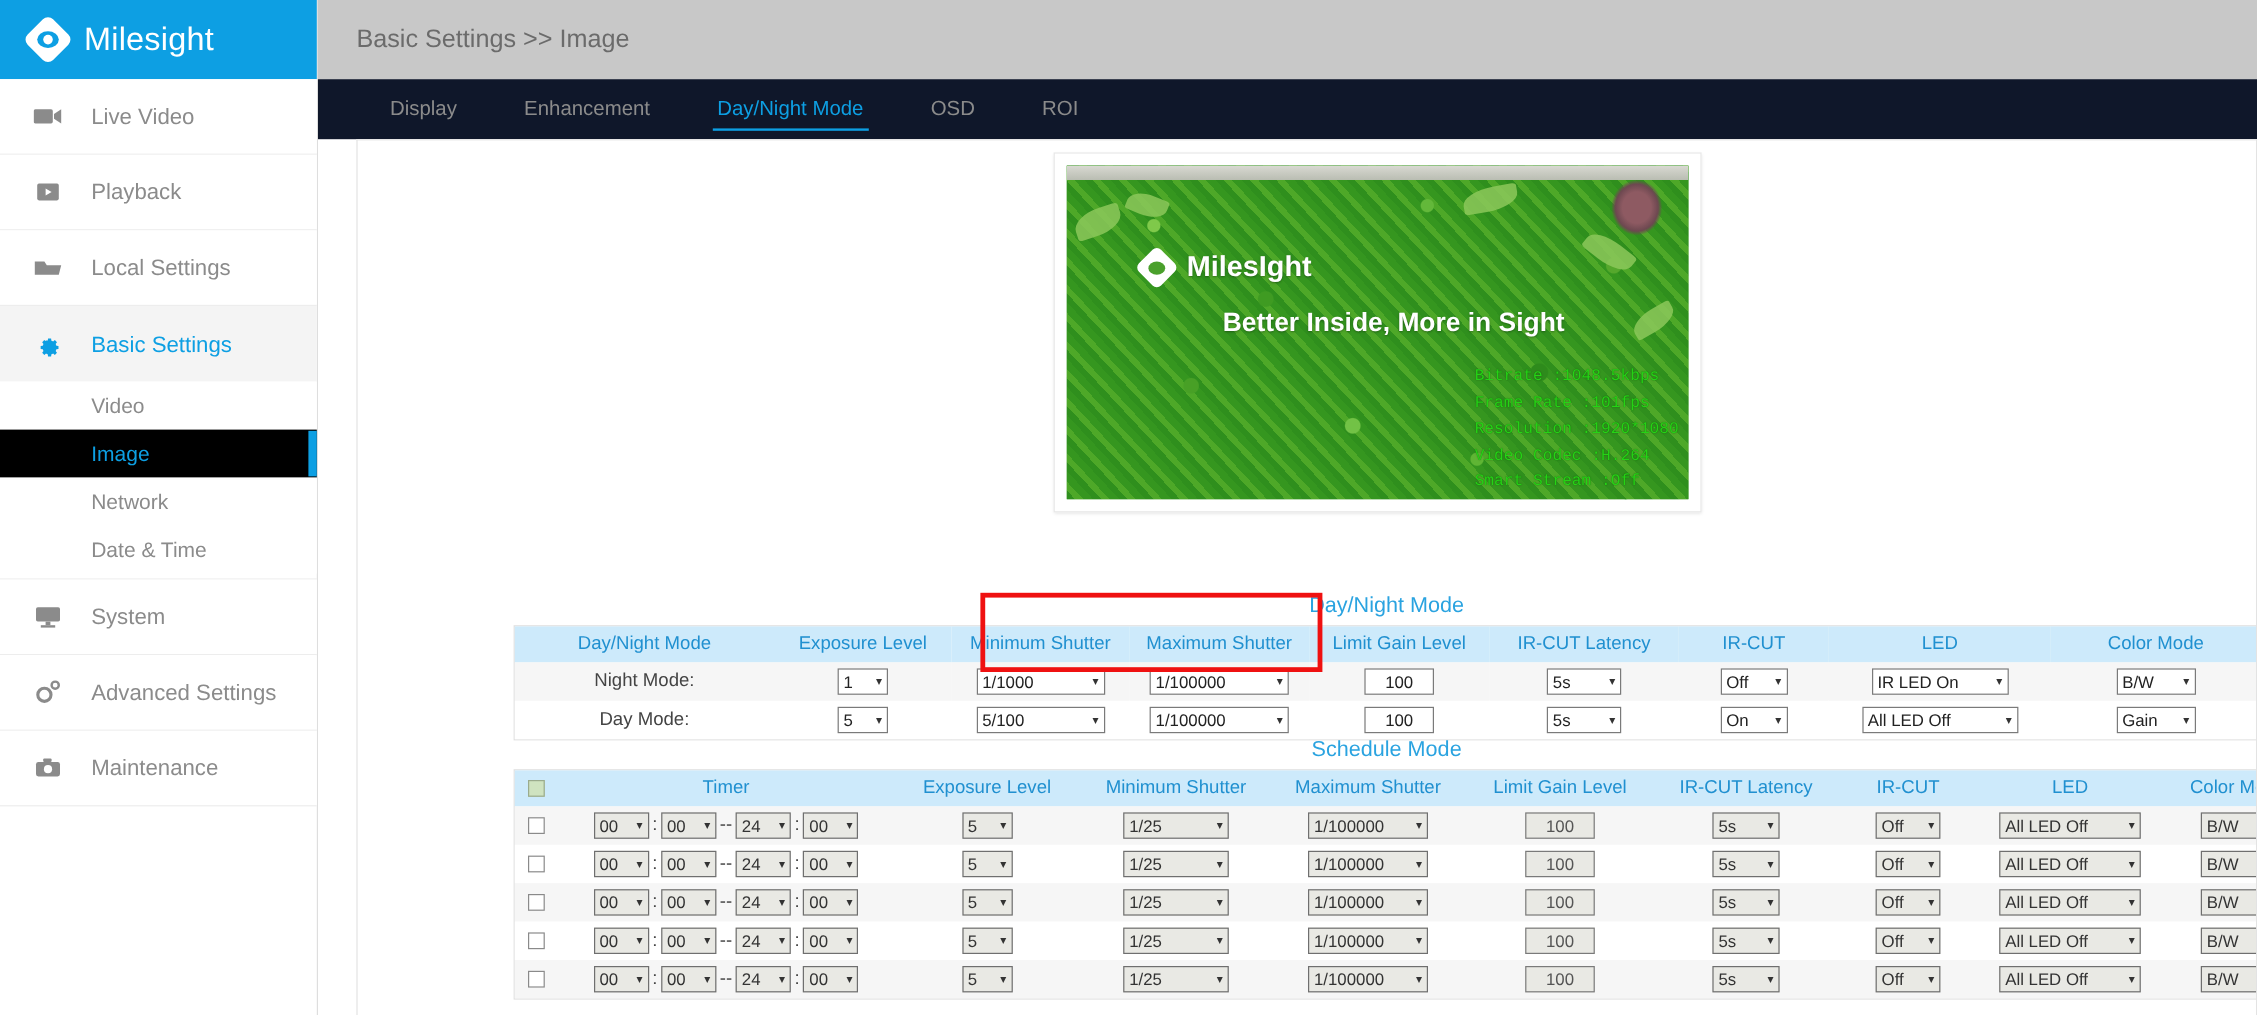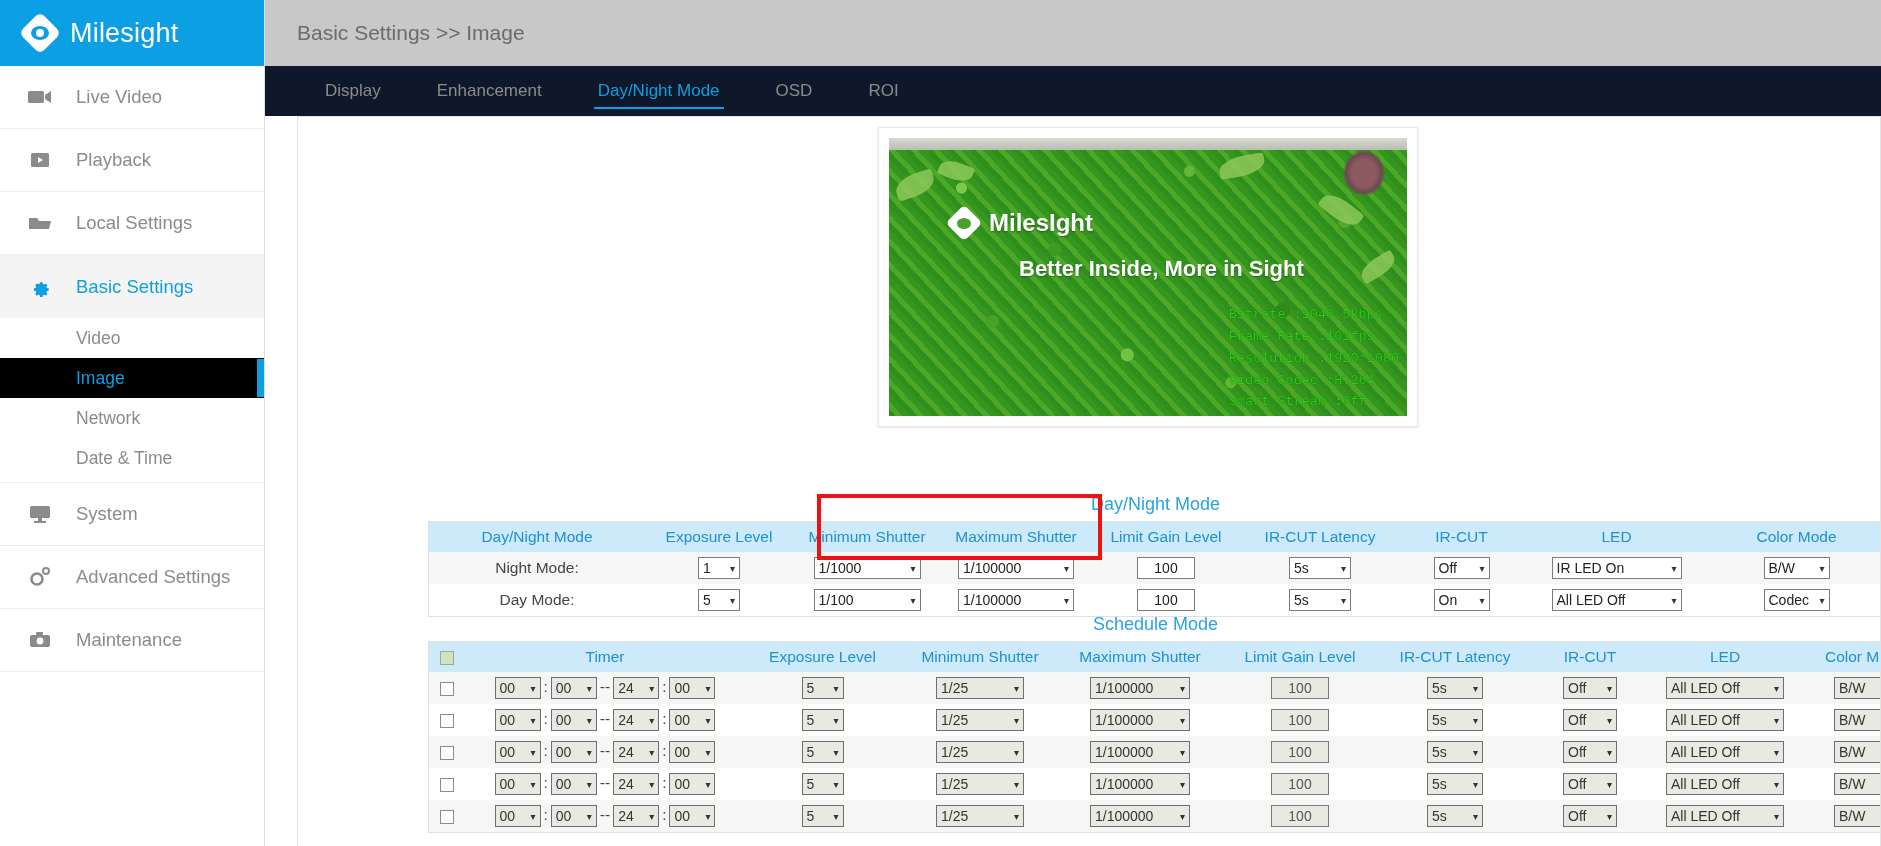--- a/index.html
+++ b/index.html
@@ -396,58 +396,58 @@
                     </span></td>
               <td><span class="num">100</span></td>
               <td><span class="sel sel-w-62">
                       <span>5s</span>
                       <span class="cv">▾</span>
                     </span></td>
               <td><span class="sel sel-w-58">
                       <span>Off</span>
                       <span class="cv">▾</span>
                     </span></td>
-              <td><span class="sel" style="width:130px">
+              <td><span class="sel" style="width:114px">
                       <span>IR LED On</span>
                       <span class="cv">▾</span>
                     </span></td>
               <td><span class="sel sel-w-66">
                       <span>B/W</span>
                       <span class="cv">▾</span>
                     </span></td>
             </tr>
             <tr>
               <td class="rowlabel">Day Mode:</td>
               <td><span class="sel sel-w-36">
                       <span>5</span>
                       <span class="cv">▾</span>
                     </span></td>
               <td><span class="sel sel-w-86">
-                      <span>1/100</span>
+                      <span>5/100</span>
                       <span class="cv">▾</span>
                     </span></td>
               <td><span class="sel sel-w-110">
                       <span>1/100000</span>
                       <span class="cv">▾</span>
                     </span></td>
               <td><span class="num">100</span></td>
               <td><span class="sel sel-w-62">
                       <span>5s</span>
                       <span class="cv">▾</span>
                     </span></td>
               <td><span class="sel sel-w-58">
                       <span>On</span>
                       <span class="cv">▾</span>
                     </span></td>
               <td><span class="sel" style="width:130px">
                       <span>All LED Off</span>
                       <span class="cv">▾</span>
                     </span></td>
               <td><span class="sel sel-w-66">
-                      <span>Codec</span>
+                      <span>Gain</span>
                       <span class="cv">▾</span>
                     </span></td>
             </tr>
           </tbody>
         </table>
         </div>
       </div>
 
       <div class="wrap-sm">
         <div class="tbl-title">Schedule Mode</div>

